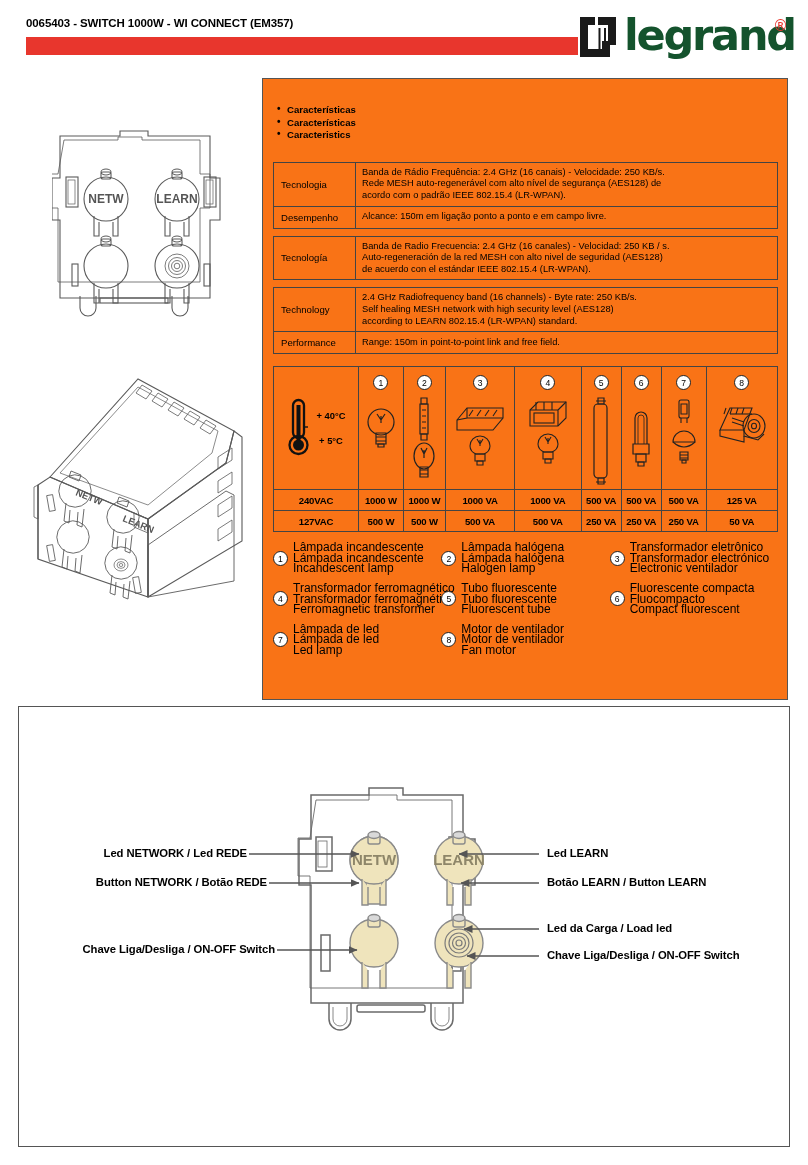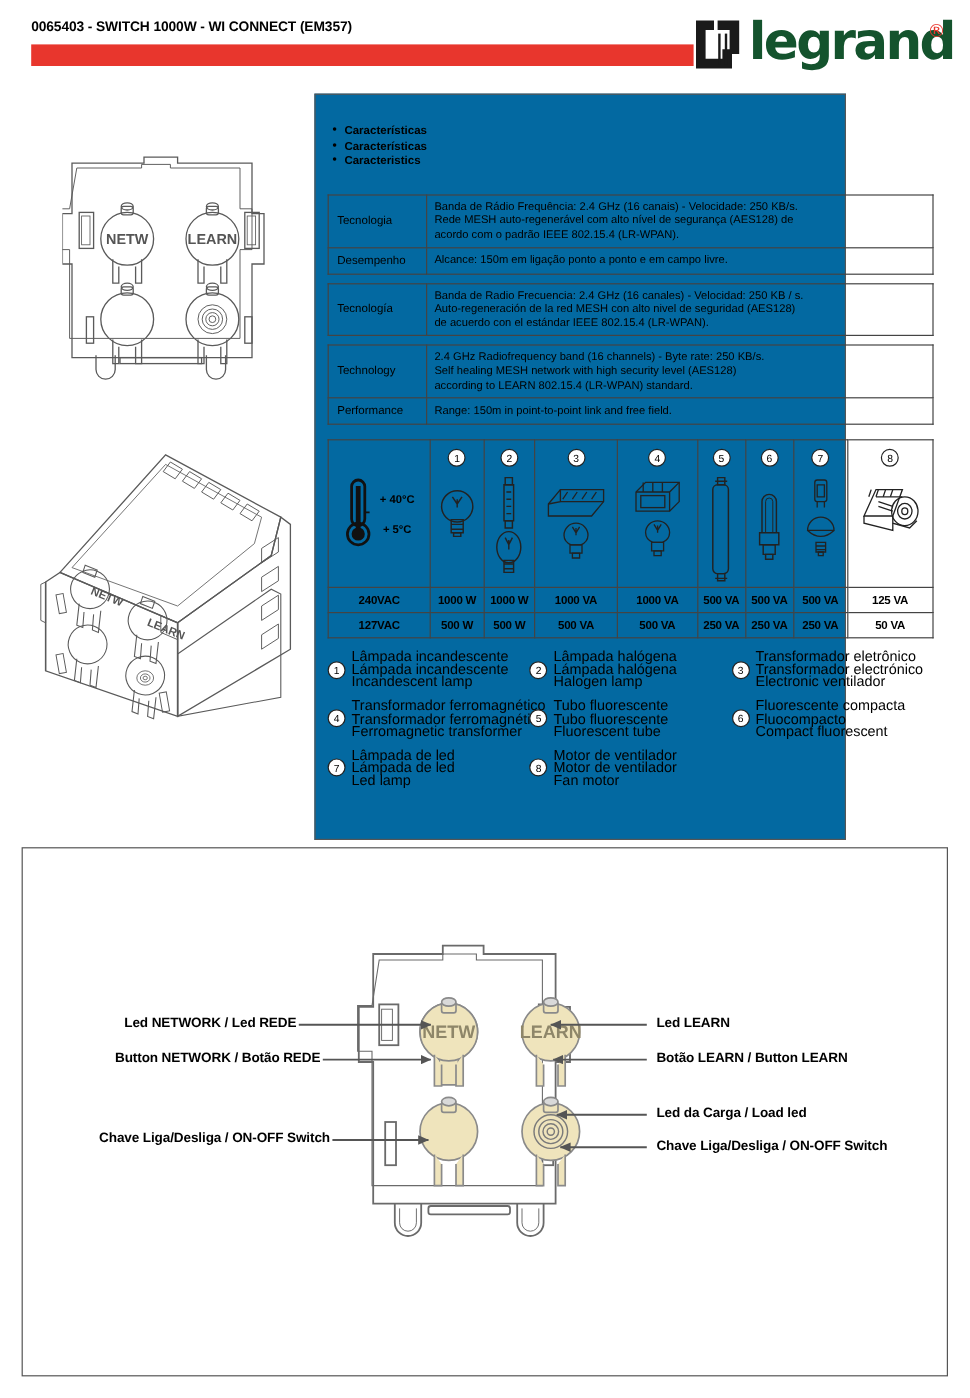--- a/index.html
+++ b/index.html
@@ -40,22 +40,22 @@
     position:absolute; right:0px; top:4px;
     font-size:15px; color:#E8362D; font-family:"DejaVu Sans", sans-serif;
   }
 
   
   #prod-front { position:absolute; left:52px; top:122px; width:186px; height:196px; }
   #prod-iso   { position:absolute; left:30px; top:345px; width:222px; height:258px; }
 
   
   #spec-panel {
-    position:absolute; left:262px; top:78px; width:443px; height:622px;
-    border:1.6px solid #555; background:#0369a1;
+    position:absolute; left:262px; top:78px; width:526px; height:622px;
+    border:1.6px solid #555; background:#f97316;
   }
   #features-list { padding:9px 0 4px 14px; }
   #features-list li {
     list-style:none; position:relative;
     font-size:9.6px; font-weight:bold; line-height:12.6px; padding-left:10px;
   }
   #features-list li:before {
     content:"\2022"; position:absolute; left:0; top:-1px; font-size:10px;
   }
 

